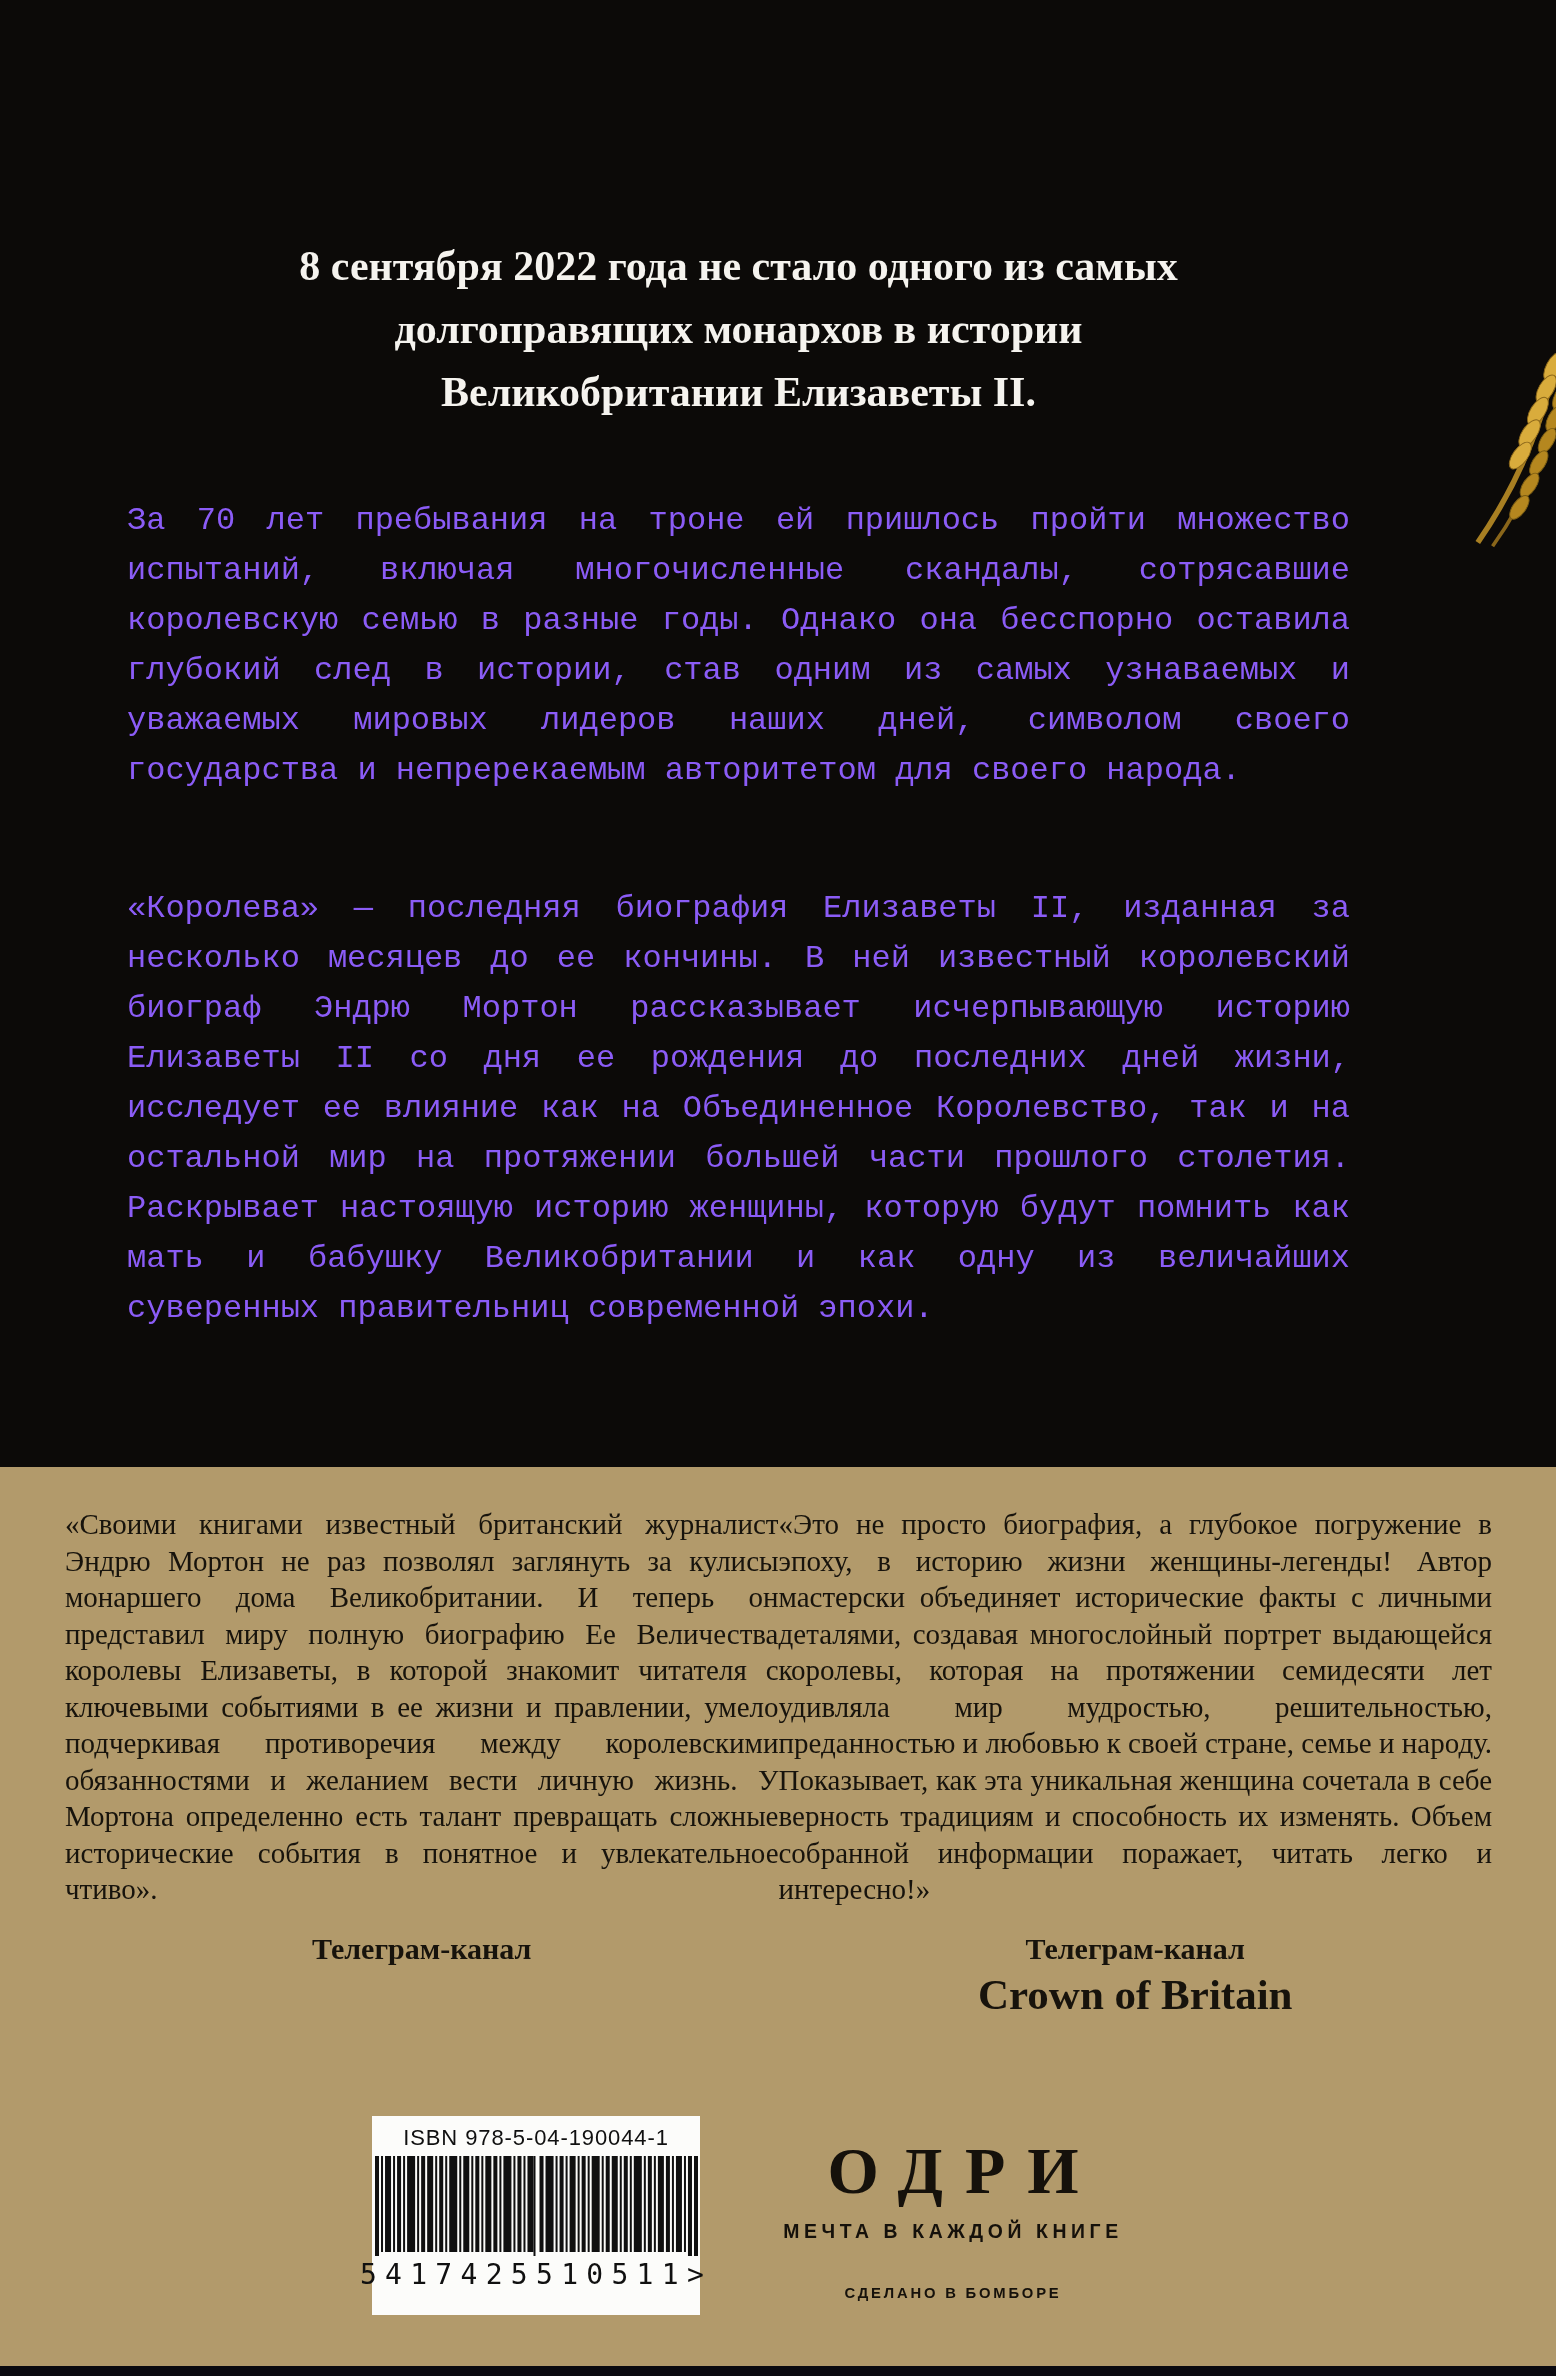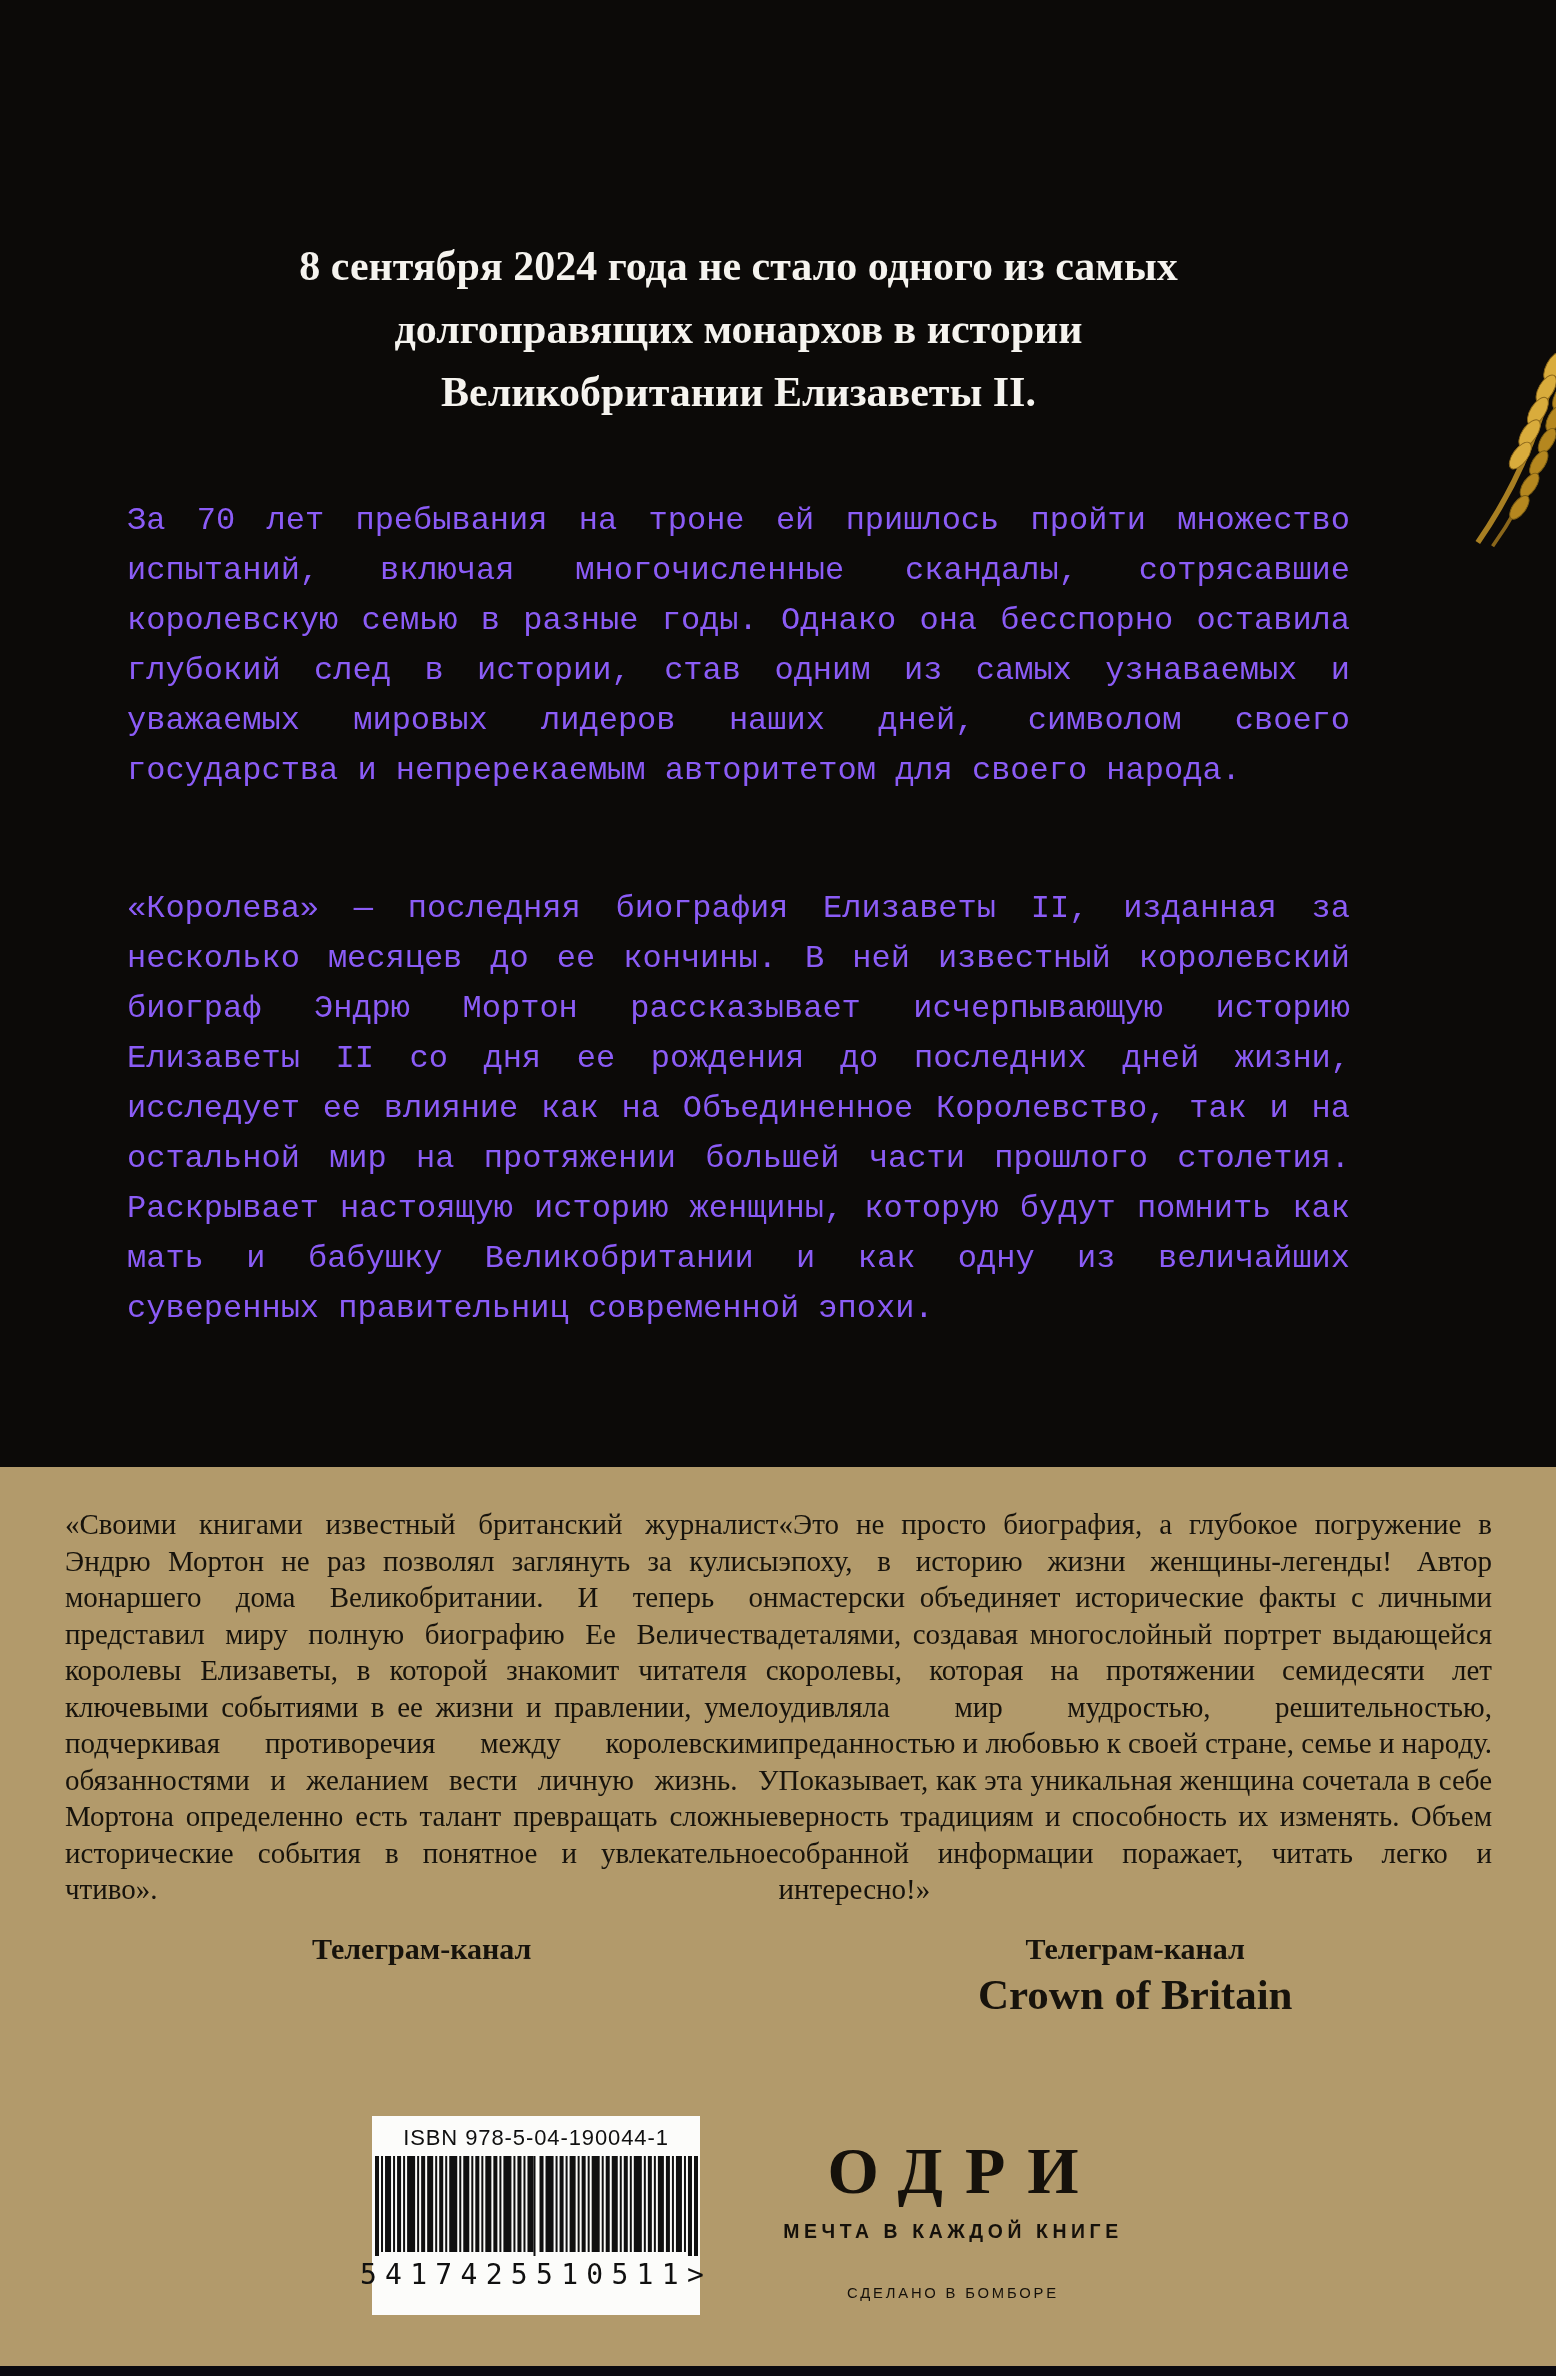--- a/index.html
+++ b/index.html
@@ -133,40 +133,40 @@
     padding-left: 22px; 
   }
   .publisher-tagline {
     font-size: 19.4px;
     font-weight: 600;
     letter-spacing: 4.6px;
     margin-top: 11px;
   }
   .publisher-madein {
     font-size: 14.8px;
-    font-weight: normal;
+    font-weight: bold;
     letter-spacing: 2.8px;
     margin-top: 42px;
   }
 
   .photo-edge {
     position: absolute;
     left: 0; bottom: 0;
     width: 100%;
     height: 11px;
     background: #0b0a10;
   }
 </style>
 </head>
 <body>
 
 <div class="cover">
 
   <section class="top-section">
-    <h1 class="headline">8 сентября 2024 года не стало одного из самых долгоправящих монархов в истории Великобритании Елизаветы II.</h1>
+    <h1 class="headline">8 сентября 2022 года не стало одного из самых долгоправящих монархов в истории Великобритании Елизаветы II.</h1>
     <p class="body-par">За 70 лет пребывания на троне ей пришлось пройти множество испытаний, включая многочисленные скандалы, сотрясавшие королевскую семью в разные годы. Однако она бесспорно оставила глубокий след в истории, став одним из самых узнаваемых и уважаемых мировых лидеров наших дней, символом своего государства и непререкаемым авторитетом для своего народа.</p>
     <p class="body-par">«Королева» — последняя биография Елизаветы II, изданная за несколько месяцев до ее кончины. В ней известный королевский биограф Эндрю Мортон рассказывает исчерпывающую историю Елизаветы II со дня ее рождения до последних дней жизни, исследует ее влияние как на Объединенное Королевство, так и на остальной мир на протяжении большей части прошлого столетия. Раскрывает настоящую историю женщины, которую будут помнить как мать и бабушку Великобритании и как одну из величайших суверенных правительниц современной эпохи.</p>
   </section>
 
   <div class="ornament">
     <svg width="102" height="208" viewBox="0 0 110 225" xmlns="http://www.w3.org/2000/svg">
       <path d="M18 218 C 58 160, 88 95, 104 14" stroke="#a87f22" stroke-width="6" fill="none"></path>
       <path d="M34 222 C 70 172, 96 112, 108 42" stroke="#8a661a" stroke-width="4" fill="none"></path>
       <g fill="#d9ac3c" stroke="#8a661a" stroke-width="1">
         <ellipse cx="100" cy="28" rx="17" ry="8" transform="rotate(-62 100 28)"></ellipse>

